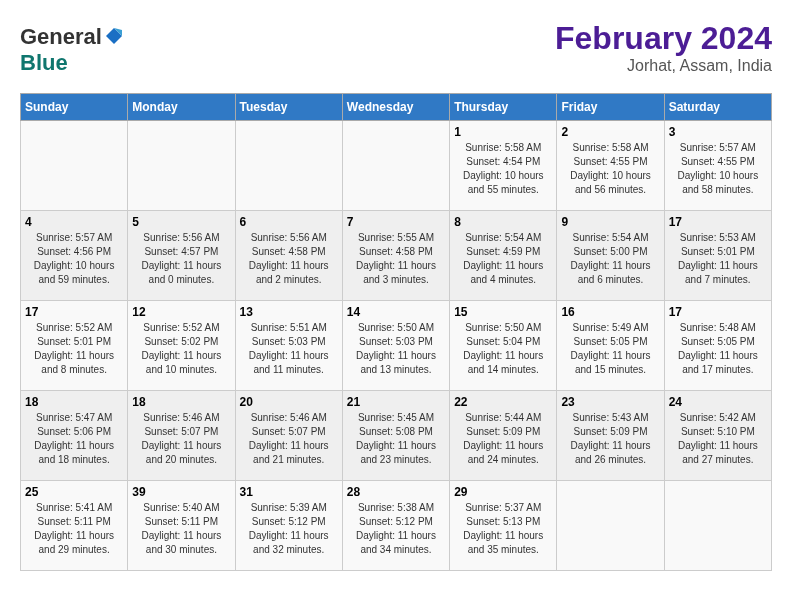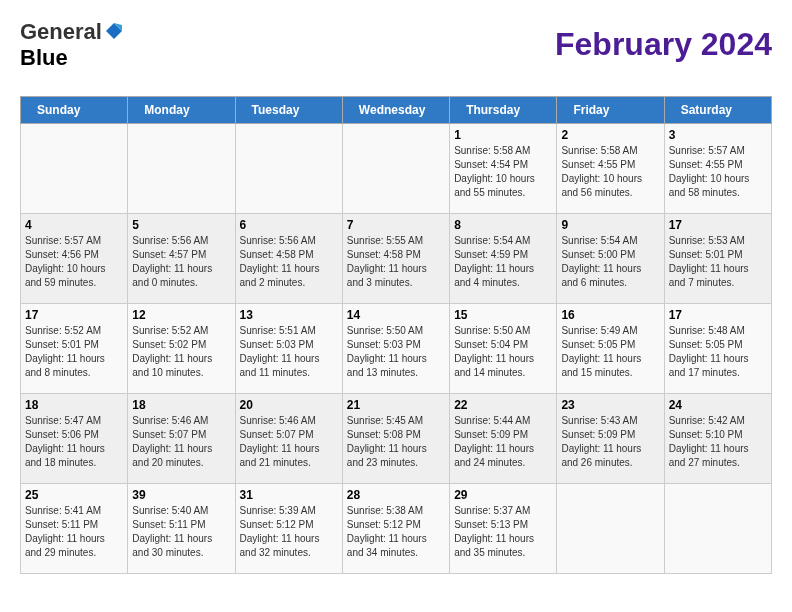--- a/index.html
+++ b/index.html
@@ -6,55 +6,55 @@
     body {
       font-family: Arial, sans-serif;
       background: #fff;
       width: 792px;
       min-height: 612px;
       padding: 20px;
     }
     .header {
       display: flex;
       justify-content: space-between;
-      align-items: center;
-      margin-bottom: 26px;
+      align-items: flex-end;
+      margin-bottom: 18px;
     }
     .logo {
       display: flex;
       align-items: center;
     }
     .logo-text {
       font-size: 22px;
       font-weight: bold;
       line-height: 1.1;
     }
     .logo-general { color: #333; }
-    .logo-blue { color: #000000; }
+    .logo-blue { color: #0f766e; }
     .title-block {
       text-align: right;
     }
     .month-title {
       font-size: 32px;
       font-weight: bold;
       color: #4c1d95;
     }
     .location {
       font-size: 16px;
       color: #555;
     }
     table {
       width: 100%;
       border-collapse: collapse;
       font-size: 11px;
     }
     thead tr th {
       background-color: #3079c5;
       color: #fff;
-      padding: 6px 16px;
+      padding: 6px 4px;
       text-align: left;
       font-weight: bold;
       font-size: 12px;
       border: 1px solid #aaa;
     }
     tbody tr td {
       border: 1px solid #ccc;
       vertical-align: top;
       padding: 4px;
       width: calc(100% / 7);
@@ -70,20 +70,21 @@
     .day-number {
       font-weight: bold;
       font-size: 12px;
       margin-bottom: 2px;
       display: block;
     }
     .day-info {
       font-size: 10px;
       color: #333;
       line-height: 1.4;
+      text-align: center;
     }
   </style>
 </head>
 <body>
 
 <div class="header">
   <div class="logo">
     <div>
       <div class="logo-text">
         <span class="logo-general">General</span><span style="display:inline-block;vertical-align:middle;margin:0 2px;">
@@ -93,20 +94,21 @@
           </svg>
         </span>
       </div>
       <div class="logo-text">
         <span class="logo-blue">Blue</span>
       </div>
     </div>
   </div>
   <div class="title-block">
     <div class="month-title">February 2024</div>
+    <div class="location">Jorhat, Assam, India</div>
   </div>
 </div>
 
 <table>
   <thead>
     <tr>
     <th>Sunday</th>
         <th>Monday</th>
         <th>Tuesday</th>
         <th>Wednesday</th>

